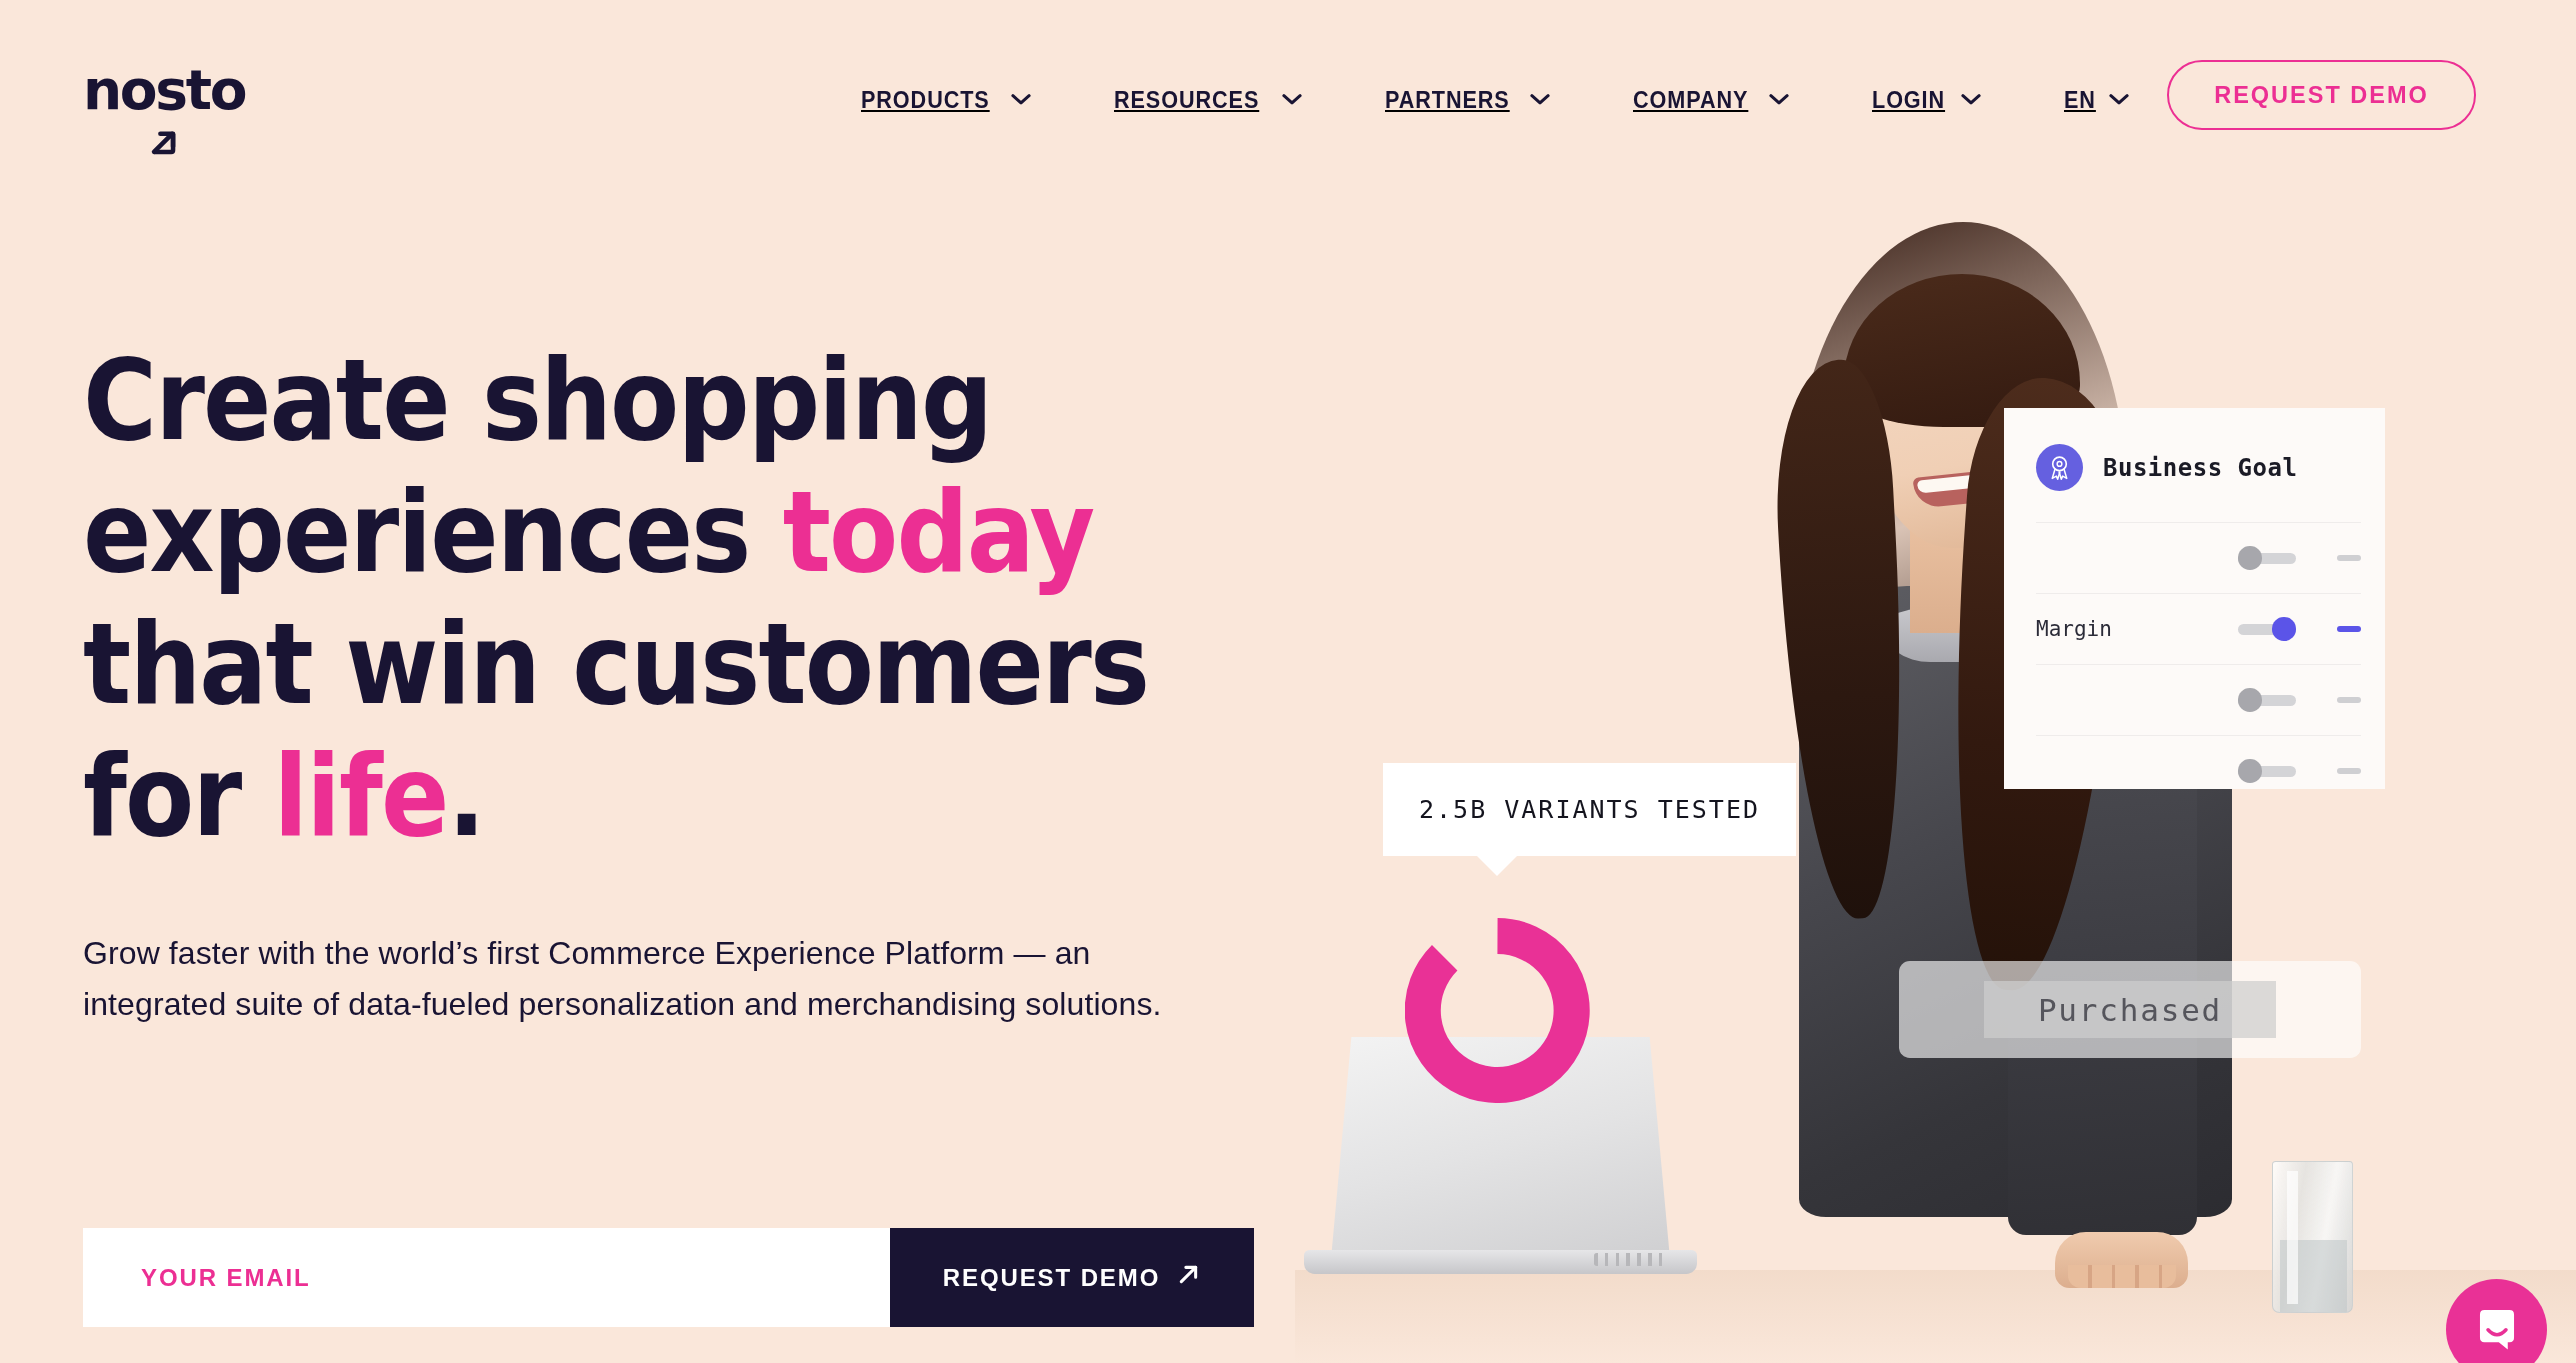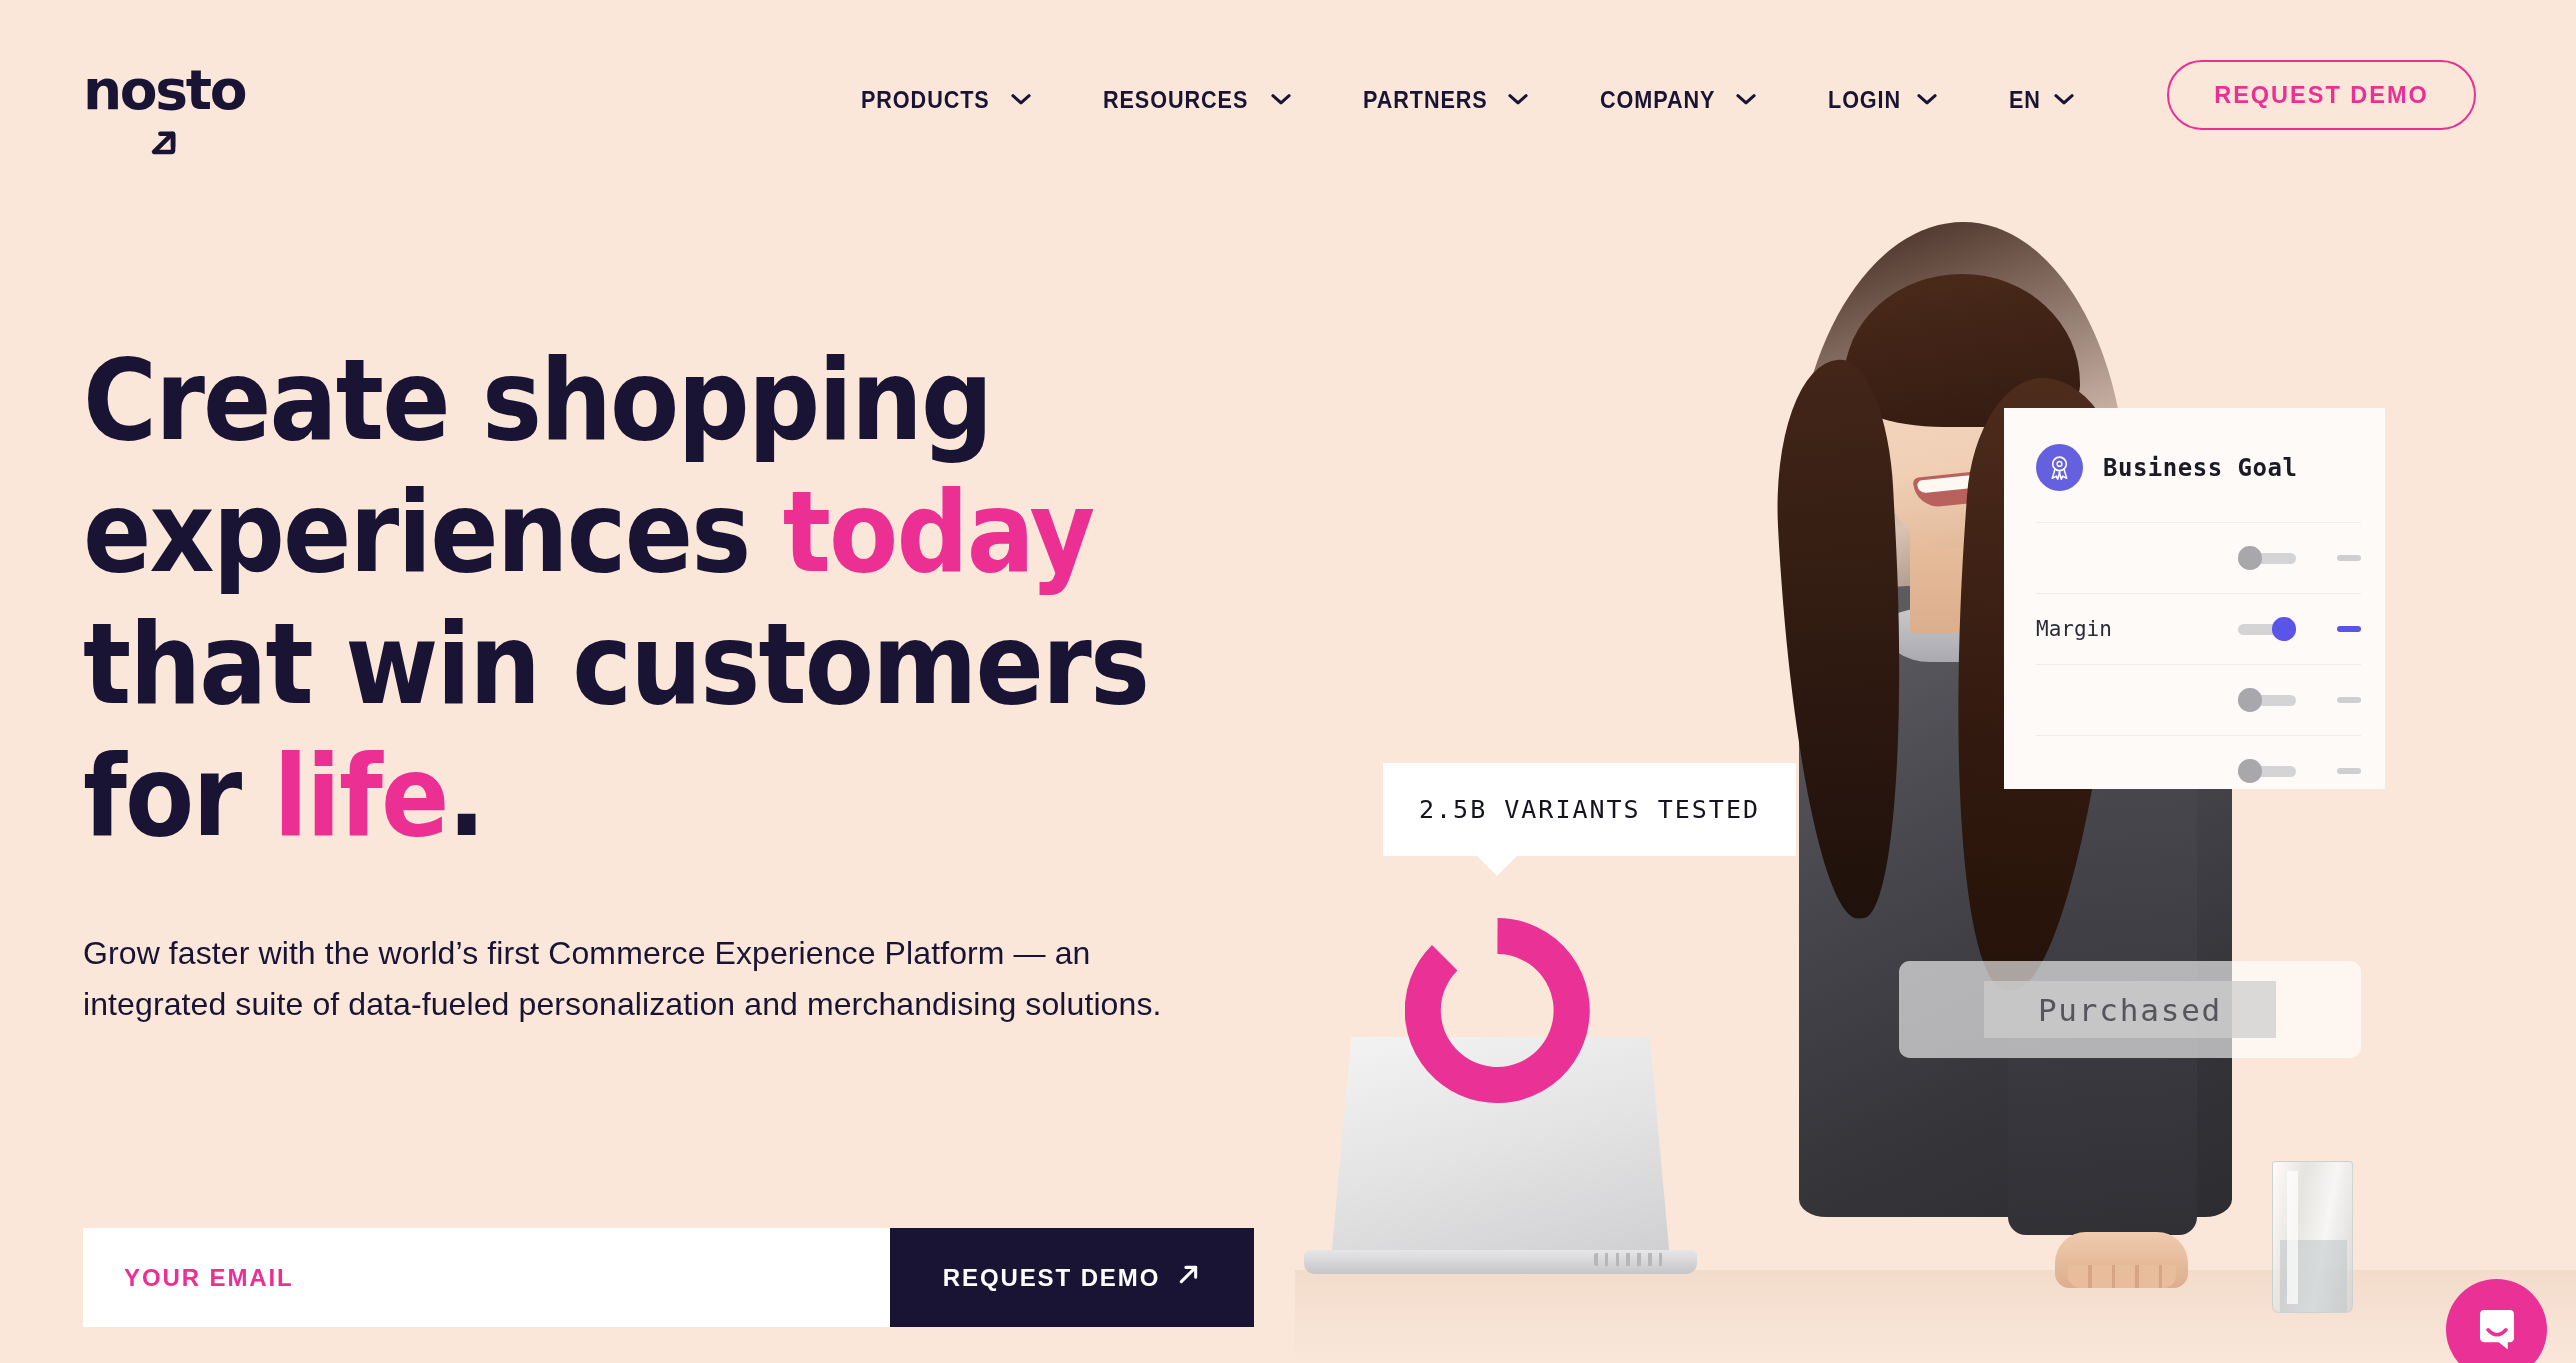--- a/index.html
+++ b/index.html
@@ -55,21 +55,22 @@
     line-height: 1;
   }
   .logo-mark { display: block; }
 
   .nav {
     position: absolute;
     left: 861px;
     top: 87px;
     display: flex;
     align-items: center;
-    gap: 0px;
+    gap: 11px;
+    text-decoration: underline;
   }
   .nav-item {
     display: flex;
     align-items: center;
     gap: 10px;
     margin-right: 72px;
     cursor: pointer;
     white-space: nowrap;
   }
   .nav-label {
@@ -148,21 +149,21 @@
     height: 99px;
     display: flex;
     z-index: 30;
   }
   .email-input {
     flex: 1 1 auto;
     height: 99px;
     border: none;
     outline: none;
     background: #FFFFFF;
-    padding: 0 41px;
+    padding: 0 58px;
     font-family: "Liberation Sans Narrow", "Liberation Sans", sans-serif;
     font-size: 24px;
     font-weight: 700;
     letter-spacing: 1.9px;
     text-transform: uppercase;
     color: #EC2F93;
   }
   .email-input::placeholder {
     color: #EC2F93;
     opacity: 1;

